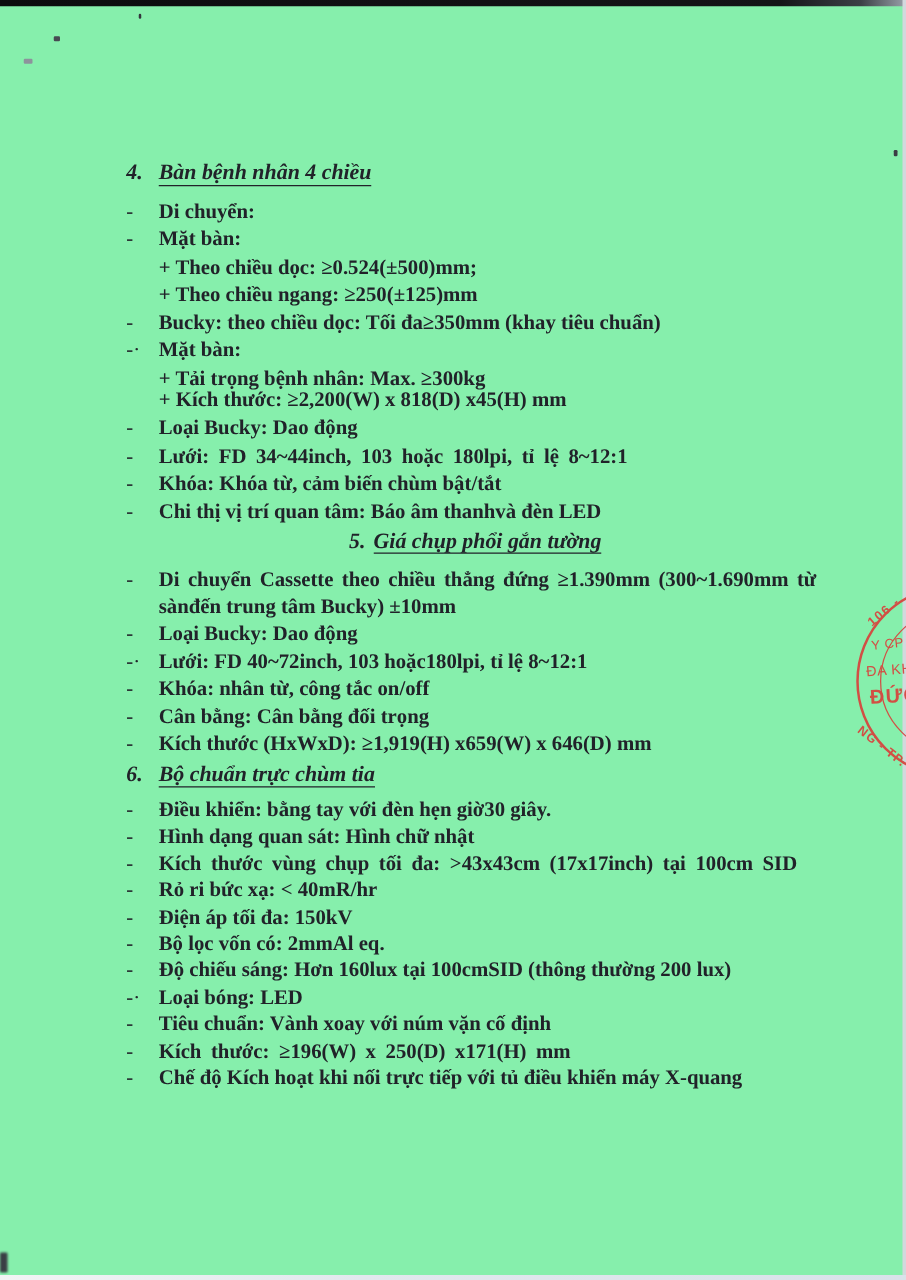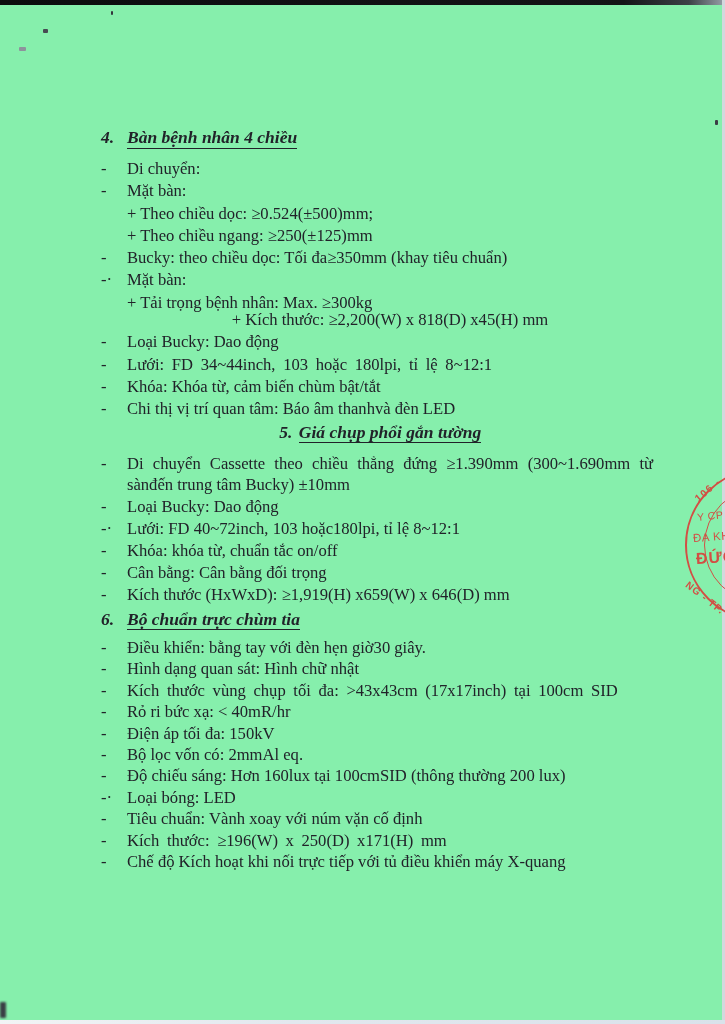--- a/index.html
+++ b/index.html
@@ -26,23 +26,23 @@
   .heading { line-height:23px; margin-bottom:9px; font-size:17.5px; font-weight:bold; font-style:italic; }
   .h-num { display:inline-block; width:26px; }
   .h-title { border-bottom:1.6px solid #212229; padding-bottom:0.5px; }
   .sec-5 .heading { margin-top:0;text-align:center; }
   .sec-6 .heading { margin-top:2px; margin-bottom:6px; }
 
   .row { display:flex; line-height:22.3px; font-size:16.6px; }
   .sec-5 .row { line-height:21.9px; }
   .sec-6 .row { line-height:21.4px; }
   .bullet { flex:none; width:26px; }
-  .txt { flex:1; }
+  .txt { flex:1;font-weight:bold; }
   .row.indent { padding-left:26px; }
-  .row.tight { margin-top:-5px;text-align:center; }
+  .row.tight { margin-top:-5px; }
   .row.wide .txt { word-spacing:3.5px; }
   .row.justify .txt { text-align:justify; }
 
   
   .stamp { position:absolute; left:685px; top:468px; width:154px; height:154px;
     color:#d8433d; opacity:0.93; font-family:"Liberation Sans", sans-serif; }
   .stamp .ring-outer { position:absolute; inset:0; border:2.5px solid currentColor; border-radius:50%; }
   .stamp .ring-inner { position:absolute; left:19px; top:19px; right:19px; bottom:19px;
     border:1.6px solid currentColor; border-radius:50%; }
   .stamp .s-line { position:absolute; white-space:nowrap; transform-origin:left center; }
@@ -123,21 +123,21 @@
         <div class="row">
           <span class="bullet">-</span>
           <span class="txt">Loại Bucky: Dao động</span>
         </div>
         <div class="row">
           <span class="bullet">-·</span>
           <span class="txt">Lưới: FD 40~72inch, 103 hoặc180lpi, tỉ lệ 8~12:1</span>
         </div>
         <div class="row">
           <span class="bullet">-</span>
-          <span class="txt">Khóa: khóa từ, chuẩn tắc on/off</span>
+          <span class="txt">Khóa: nhân từ, công tắc on/off</span>
         </div>
         <div class="row">
           <span class="bullet">-</span>
           <span class="txt">Cân bằng: Cân bằng đối trọng</span>
         </div>
         <div class="row">
           <span class="bullet">-</span>
           <span class="txt">Kích thước (HxWxD): ≥1,919(H) x659(W) x 646(D) mm</span>
         </div>
       </div>

